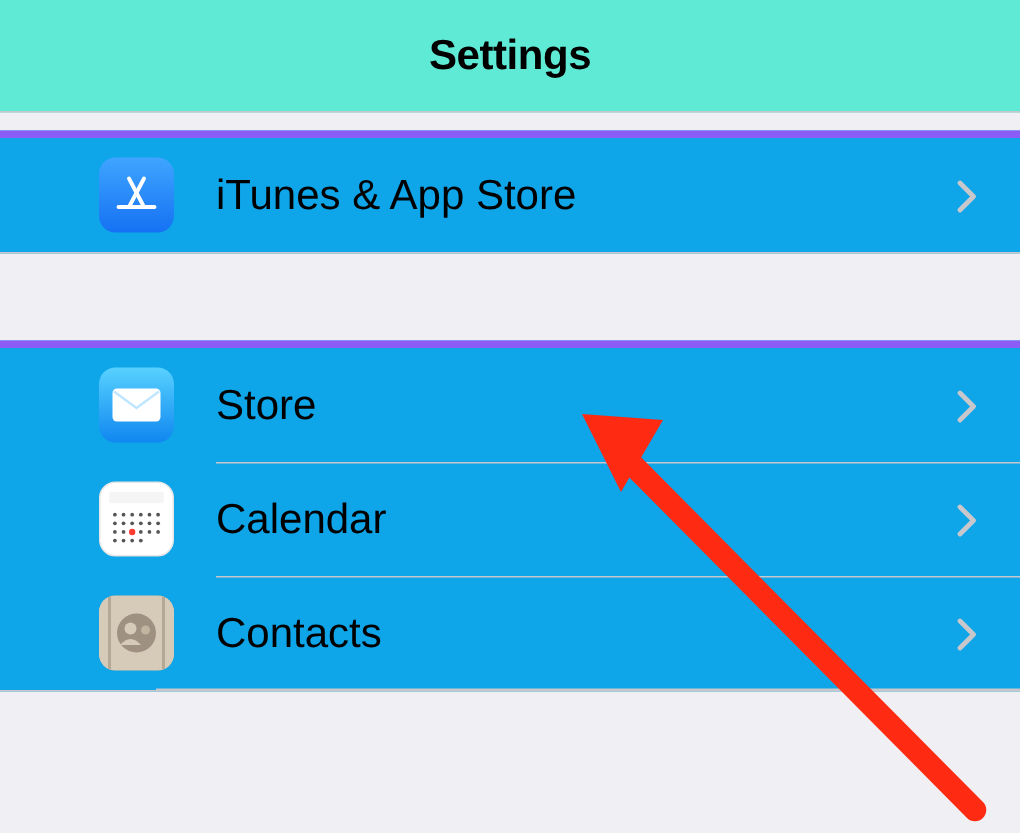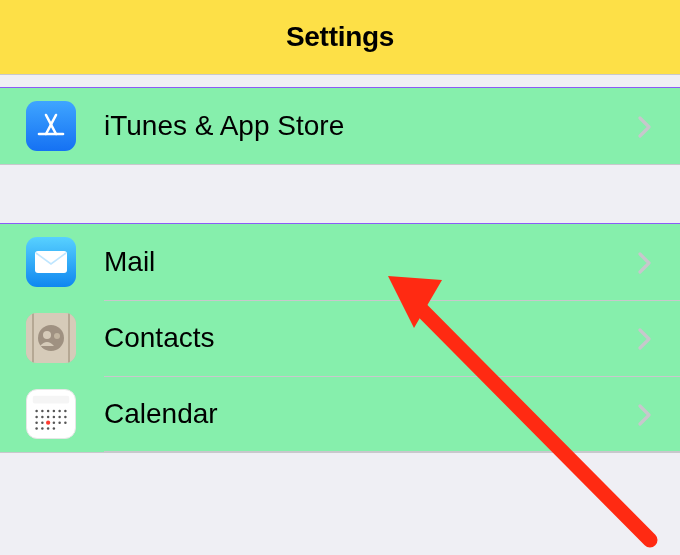--- a/index.html
+++ b/index.html
@@ -5,35 +5,36 @@
   * { box-sizing: border-box; margin: 0; padding: 0; }
   html, body { width: 680px; height: 555px; overflow: hidden; }
   body {
     font-family: -apple-system, "Helvetica Neue", Helvetica, Arial, sans-serif;
     background: #efeff4;
     color: #000;
     position: relative;
   }
   .header {
     height: 75px;
-    background: #fde047;
+    background: #5eead4;
     border-bottom: 1px solid #c8c8cc;
     display: flex;
     align-items: center;
     justify-content: center;
   }
   .header-title {
     font-size: 28px;
     font-weight: 600;
     letter-spacing: -0.3px;
   }
   .group {
-    background: #86efac;
-    border-top: 1px solid #8b5cf6;
+    background: #0ea5e9;
+    border-top: 5px solid #8b5cf6;
     border-bottom: 1px solid #c8c8cc;
+    padding-left: 40px;
   }
   .group + .group { margin-top: 58px; }
   .group.first { margin-top: 12px; }
   .row {
     display: flex;
     align-items: center;
     height: 76px;
     padding-left: 26px;
     position: relative;
   }
@@ -120,41 +121,21 @@
 
 <div class="group" style="position:relative;">
 
   <div class="row">
     <div class="row-icon" style="background:linear-gradient(180deg,#58d1ff 0%,#0f87f0 100%);">
       <svg width="38" height="28" viewBox="0 0 38 28">
         <rect x="3" y="3" width="32" height="22" rx="3" fill="#fff"></rect>
         <polyline points="4,5 19,16 34,5" fill="none" stroke="#bfe6ff" stroke-width="1.6"></polyline>
       </svg>
     </div>
-    <div class="row-label">Mail</div>
-    <div class="chevron">
-      <svg width="14" height="22" viewBox="0 0 14 22">
-          <polyline points="2,2 11,11 2,20" fill="none" stroke="#c7c7cc" stroke-width="3.2" stroke-linecap="round" stroke-linejoin="round"></polyline>
-        </svg>
-    </div>
-  </div>
-
-  <div class="row">
-    <div class="row-icon" style="background:#c9bba8;">
-      <svg width="50" height="50" viewBox="0 0 50 50">
-        <rect x="0" y="0" width="50" height="50" fill="#d6cbb9"></rect>
-        <rect x="6" y="0" width="2" height="50" fill="#b5a894"></rect>
-        <rect x="42" y="0" width="2" height="50" fill="#b5a894"></rect>
-        <circle cx="25" cy="25" r="13" fill="#9f9181"></circle>
-        <circle cx="21" cy="22" r="4" fill="#d6cbb9"></circle>
-        <path d="M14 33 q7 -8 14 0" fill="#d6cbb9"></path>
-        <circle cx="31" cy="23" r="3" fill="#c2b5a0"></circle>
-      </svg>
-    </div>
-    <div class="row-label">Contacts</div>
+    <div class="row-label">Store</div>
     <div class="chevron">
       <svg width="14" height="22" viewBox="0 0 14 22">
           <polyline points="2,2 11,11 2,20" fill="none" stroke="#c7c7cc" stroke-width="3.2" stroke-linecap="round" stroke-linejoin="round"></polyline>
         </svg>
     </div>
   </div>
 
   <div class="row">
     <div class="row-icon" style="background:#fff; border:1px solid #e6e6e6;">
       <svg width="50" height="50" viewBox="0 0 50 50">
@@ -185,20 +166,40 @@
         <circle cx="22" cy="34" r="2.2" fill="#ff3b30"></circle>
       </svg>
     </div>
     <div class="row-label">Calendar</div>
     <div class="chevron">
       <svg width="14" height="22" viewBox="0 0 14 22">
           <polyline points="2,2 11,11 2,20" fill="none" stroke="#c7c7cc" stroke-width="3.2" stroke-linecap="round" stroke-linejoin="round"></polyline>
         </svg>
     </div>
   </div>
+
+  <div class="row">
+    <div class="row-icon" style="background:#c9bba8;">
+      <svg width="50" height="50" viewBox="0 0 50 50">
+        <rect x="0" y="0" width="50" height="50" fill="#d6cbb9"></rect>
+        <rect x="6" y="0" width="2" height="50" fill="#b5a894"></rect>
+        <rect x="42" y="0" width="2" height="50" fill="#b5a894"></rect>
+        <circle cx="25" cy="25" r="13" fill="#9f9181"></circle>
+        <circle cx="21" cy="22" r="4" fill="#d6cbb9"></circle>
+        <path d="M14 33 q7 -8 14 0" fill="#d6cbb9"></path>
+        <circle cx="31" cy="23" r="3" fill="#c2b5a0"></circle>
+      </svg>
+    </div>
+    <div class="row-label">Contacts</div>
+    <div class="chevron">
+      <svg width="14" height="22" viewBox="0 0 14 22">
+          <polyline points="2,2 11,11 2,20" fill="none" stroke="#c7c7cc" stroke-width="3.2" stroke-linecap="round" stroke-linejoin="round"></polyline>
+        </svg>
+    </div>
+  </div>
   <div class="trailing-sep"></div>
 </div>
 
 <svg class="annotation-arrow" width="320" height="320" viewBox="0 0 320 320">
   <defs></defs>
   <line x1="280" y1="300" x2="40" y2="58" stroke="#ff2a12" stroke-width="15" stroke-linecap="round"></line>
   <polygon points="18,36 72,40 44,88" fill="#ff2a12"></polygon>
 </svg>
 
 </body></html>

